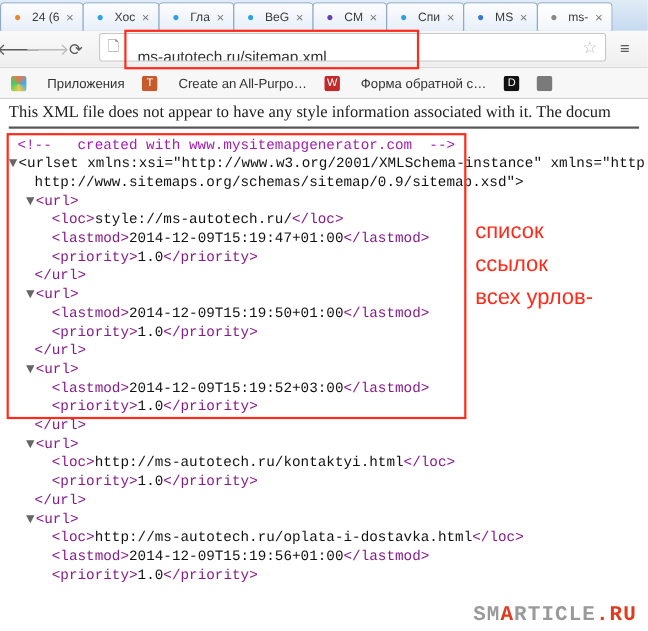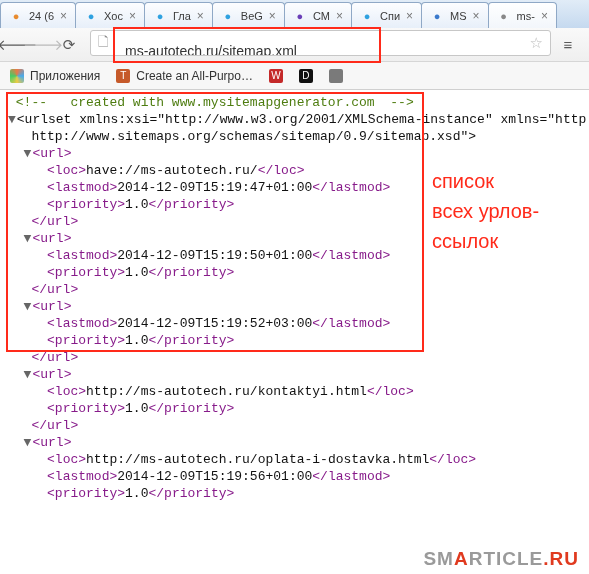--- a/index.html
+++ b/index.html
@@ -12,35 +12,35 @@
   .tab .favicon{width:14px;height:14px;display:inline-flex;align-items:center;justify-content:center;font-size:11px;font-weight:bold}
   .tab .close{margin-left:auto;font-size:12px;color:#777}
   .navbar{height:34px;padding:0 6px;border-bottom:1px solid #d6d6d6;background:linear-gradient(#f9f9f9,#efefef)}
   .icon-btn{width:22px;height:22px;display:flex;align-items:center;justify-content:center;border-radius:3px;color:#5a5a5a;font-size:15px;margin-right:4px;cursor:pointer}
   .addr-wrap{flex:1;position:relative;margin:0 6px}
   .addr{width:100%;height:26px;border:1px solid #c7c7c7;border-radius:3px;padding:16px 30px 0 34px;font-size:14px;color:#333}
   .addr-ico{position:absolute;left:8px;top:0;height:26px;display:flex;align-items:center;color:#888;font-size:13px}
   .addr-star{position:absolute;right:8px;top:0;height:26px;display:flex;align-items:center;color:#bcbcbc;font-size:15px}
   .url-hi{border:2px solid #ff2a1a;position:absolute;left:113px;top:27px;width:268px;height:36px;pointer-events:none;z-index:5}
   .bookbar{height:28px;padding:0 10px;border-bottom:1px solid #d0d0d0;background:#f7f7f7}
-  .bk{display:flex;align-items:center;gap:6px;margin-right:16px;font-size:12px;color:#333;cursor:pointer;white-space:nowrap}
+  .bk{display:flex;align-items:center;gap:19px;margin-right:16px;font-size:12px;color:#333;cursor:pointer;white-space:nowrap}
   .bk .bic{width:14px;height:14px;display:inline-block}
   .page{padding:4px 8px 0 8px}
   .note{font-family:"Times New Roman",serif;font-size:15px;white-space:nowrap;overflow:hidden;border-bottom:2px solid #555;padding-bottom:4px;margin-bottom:6px}
   .xml-wrap{position:relative}
   .xml{font-family:"Courier New",monospace;font-size:13px;color:#1a1a1a;line-height:17px}
   .xml .ln{white-space:pre}
   .tag{color:#871b8a}
   .pun{color:#871b8a}
   .txt{color:#111}
-  .cmt{color:#4d7c0f}
+  .cmt{color:#a21caf}
   .tri{color:#666;margin-right:1px;cursor:pointer}
   .box-hi{position:absolute;border:2px solid #ff2a1a;pointer-events:none}
   .ann{position:absolute;color:#ff2a1a;font-size:20px;line-height:30px}
-  .wm{position:absolute;right:10px;bottom:4px;font-family:Liberation Sans, sans-serif;font-weight:bold;font-size:19px;letter-spacing:1px}
+  .wm{position:absolute;right:10px;bottom:4px;font-family:Liberation Mono, monospace;font-weight:bold;font-size:19px;letter-spacing:1px}
   .wm .g{color:#9a9a9a}
   .wm .r{color:#e03a1f}
 </style>
 </head>
 <body>
 
 <div class="tabbar row" id="tabbar">
     <div class="tab">
       <span class="favicon" style="color:#e88b2f">●</span>
       <span class="ttitle">24 (6</span>
@@ -101,38 +101,40 @@
     <span class="bic" style="background:conic-gradient(#e74,#4ae,#ec4,#4c6,#e74);border-radius:2px"></span>
     <span>Приложения</span>
   </div>
   <div id="bms" class="row" style="flex:1;overflow:hidden">
       <div class="bk">
         <span class="bic" style="background:#c65a2a;color:#fff;text-align:center;line-height:14px;font-size:10px;border-radius:2px">T</span>
         <span>Create an All-Purpo…</span>
       </div>
       <div class="bk">
         <span class="bic" style="background:#c42929;color:#fff;text-align:center;line-height:14px;font-size:10px;border-radius:2px">W</span>
+        <span>Форма обратной с…</span>
       </div>
       <div class="bk">
         <span class="bic" style="background:#111;color:#fff;text-align:center;line-height:14px;font-size:10px;border-radius:2px">D</span>
       </div>
       <div class="bk">
         <span class="bic" style="background:#7a7a7a;color:#fff;text-align:center;line-height:14px;font-size:10px;border-radius:2px"></span>
       </div>
     </div>
 </div>
 
 <div class="page">
+  <div class="note">This XML file does not appear to have any style information associated with it. The docum</div>
   <div class="xml-wrap">
     <div class="xml" id="xml">
         <div class="ln"> <span class="cmt">&lt;!--   created with www.mysitemapgenerator.com  --&gt;</span></div>
         <div class="ln"><span class="tri">▼</span><span class="txt">&lt;urlset xmlns:xsi="http://www.w3.org/2001/XMLSchema-instance" xmlns="http://www.</span></div>
         <div class="ln">   <span class="txt">http://www.sitemaps.org/schemas/sitemap/0.9/sitemap.xsd"&gt;</span></div>
         <div class="ln">  <span class="tri">▼</span><span class="pun">&lt;</span><span class="tag">url</span><span class="pun">&gt;</span></div>
-        <div class="ln">     <span class="pun">&lt;</span><span class="tag">loc</span><span class="pun">&gt;</span><span class="txt">have://ms-autotech.ru/</span><span class="pun">&lt;/</span><span class="tag">loc</span><span class="pun">&gt;</span></div>
+        <div class="ln">     <span class="pun">&lt;</span><span class="tag">loc</span><span class="pun">&gt;</span><span class="txt">style://ms-autotech.ru/</span><span class="pun">&lt;/</span><span class="tag">loc</span><span class="pun">&gt;</span></div>
         <div class="ln">     <span class="pun">&lt;</span><span class="tag">lastmod</span><span class="pun">&gt;</span><span class="txt">2014-12-09T15:19:47+01:00</span><span class="pun">&lt;/</span><span class="tag">lastmod</span><span class="pun">&gt;</span></div>
         <div class="ln">     <span class="pun">&lt;</span><span class="tag">priority</span><span class="pun">&gt;</span><span class="txt">1.0</span><span class="pun">&lt;/</span><span class="tag">priority</span><span class="pun">&gt;</span></div>
         <div class="ln">   <span class="pun">&lt;/</span><span class="tag">url</span><span class="pun">&gt;</span></div>
         <div class="ln">  <span class="tri">▼</span><span class="pun">&lt;</span><span class="tag">url</span><span class="pun">&gt;</span></div>
         <div class="ln">     <span class="pun">&lt;</span><span class="tag">lastmod</span><span class="pun">&gt;</span><span class="txt">2014-12-09T15:19:50+01:00</span><span class="pun">&lt;/</span><span class="tag">lastmod</span><span class="pun">&gt;</span></div>
         <div class="ln">     <span class="pun">&lt;</span><span class="tag">priority</span><span class="pun">&gt;</span><span class="txt">1.0</span><span class="pun">&lt;/</span><span class="tag">priority</span><span class="pun">&gt;</span></div>
         <div class="ln">   <span class="pun">&lt;/</span><span class="tag">url</span><span class="pun">&gt;</span></div>
         <div class="ln">  <span class="tri">▼</span><span class="pun">&lt;</span><span class="tag">url</span><span class="pun">&gt;</span></div>
         <div class="ln">     <span class="pun">&lt;</span><span class="tag">lastmod</span><span class="pun">&gt;</span><span class="txt">2014-12-09T15:19:52+03:00</span><span class="pun">&lt;/</span><span class="tag">lastmod</span><span class="pun">&gt;</span></div>
         <div class="ln">     <span class="pun">&lt;</span><span class="tag">priority</span><span class="pun">&gt;</span><span class="txt">1.0</span><span class="pun">&lt;/</span><span class="tag">priority</span><span class="pun">&gt;</span></div>
@@ -142,21 +144,21 @@
         <div class="ln">     <span class="pun">&lt;</span><span class="tag">priority</span><span class="pun">&gt;</span><span class="txt">1.0</span><span class="pun">&lt;/</span><span class="tag">priority</span><span class="pun">&gt;</span></div>
         <div class="ln">   <span class="pun">&lt;/</span><span class="tag">url</span><span class="pun">&gt;</span></div>
         <div class="ln">  <span class="tri">▼</span><span class="pun">&lt;</span><span class="tag">url</span><span class="pun">&gt;</span></div>
         <div class="ln">     <span class="pun">&lt;</span><span class="tag">loc</span><span class="pun">&gt;</span><span class="txt">http://ms-autotech.ru/oplata-i-dostavka.html</span><span class="pun">&lt;/</span><span class="tag">loc</span><span class="pun">&gt;</span></div>
         <div class="ln">     <span class="pun">&lt;</span><span class="tag">lastmod</span><span class="pun">&gt;</span><span class="txt">2014-12-09T15:19:56+01:00</span><span class="pun">&lt;/</span><span class="tag">lastmod</span><span class="pun">&gt;</span></div>
         <div class="ln">     <span class="pun">&lt;</span><span class="tag">priority</span><span class="pun">&gt;</span><span class="txt">1.0</span><span class="pun">&lt;/</span><span class="tag">priority</span><span class="pun">&gt;</span></div>
       </div>
     <div class="box-hi" style="left:-2px;top:-2px;width:418px;height:260px"></div>
     <div class="ann" style="left:424px;top:72px">
       <div>список</div>
+      <div>ссылок</div>
       <div>всех урлов-</div>
-      <div>ссылок</div>
     </div>
   </div>
 </div>
 
 <div class="wm">
   <span class="g">SM</span><span class="r">A</span><span class="g">RTICLE</span><span class="r">.RU</span>
 </div>
 
 </body></html>

